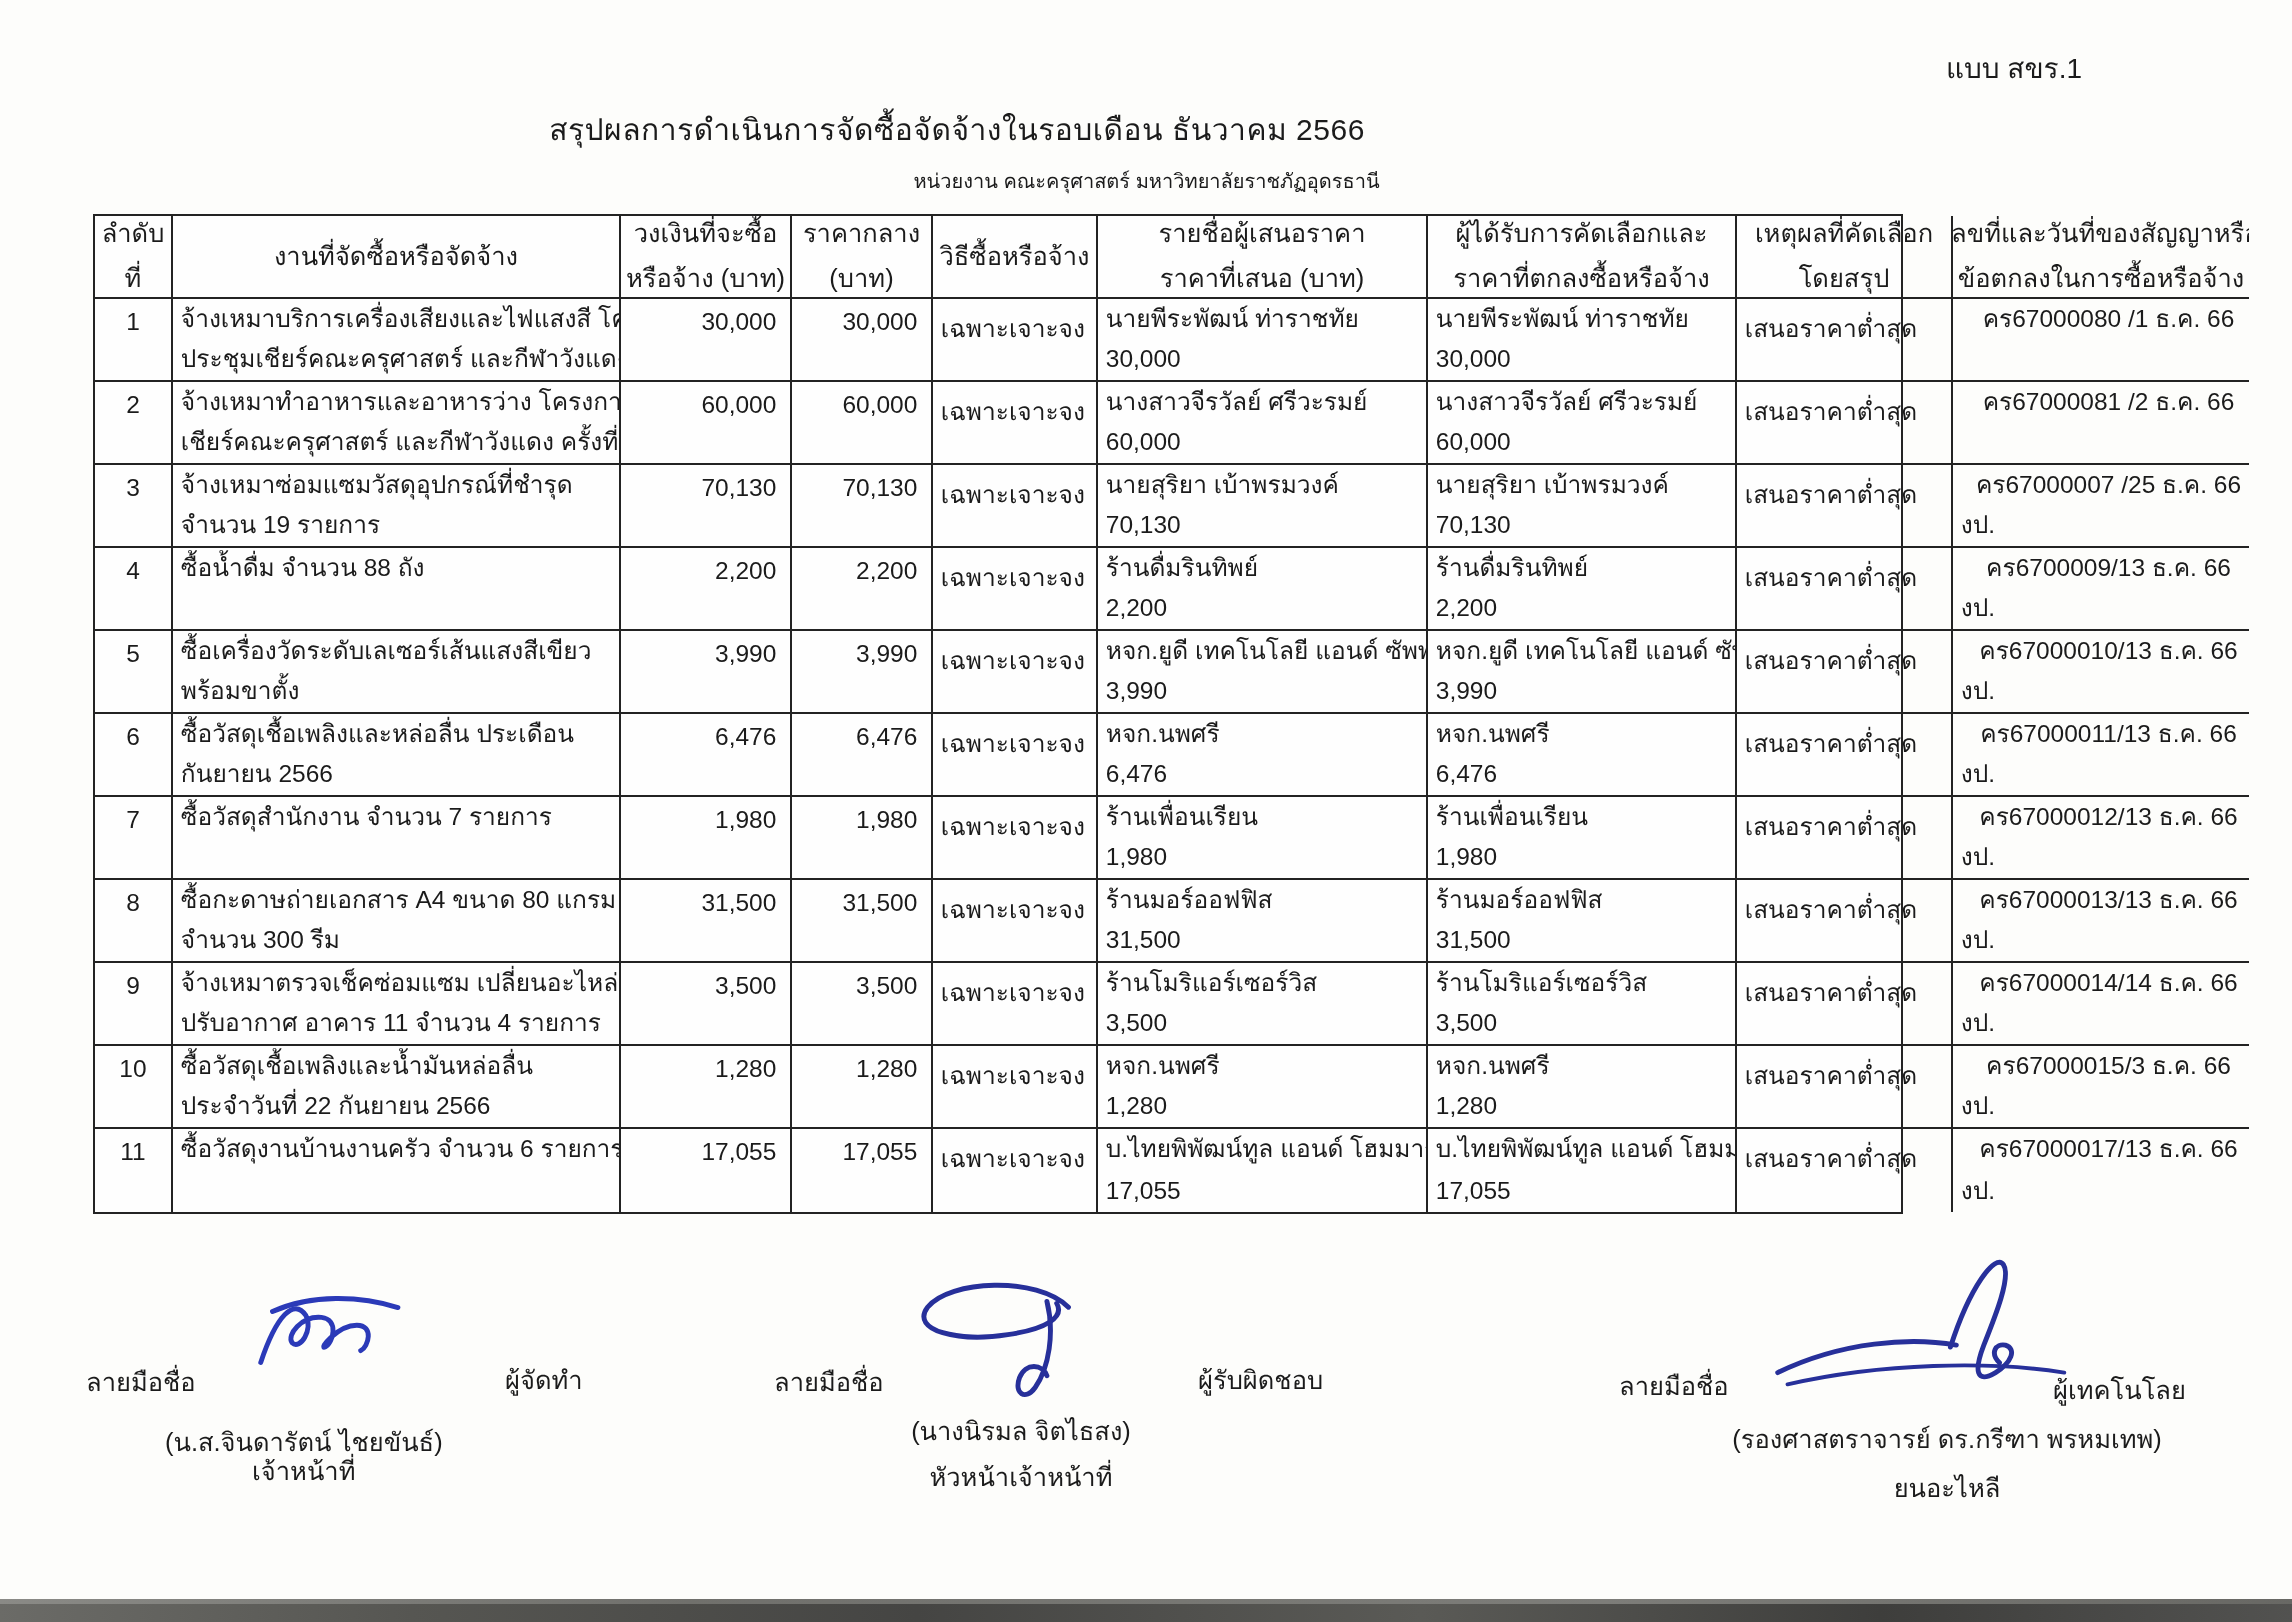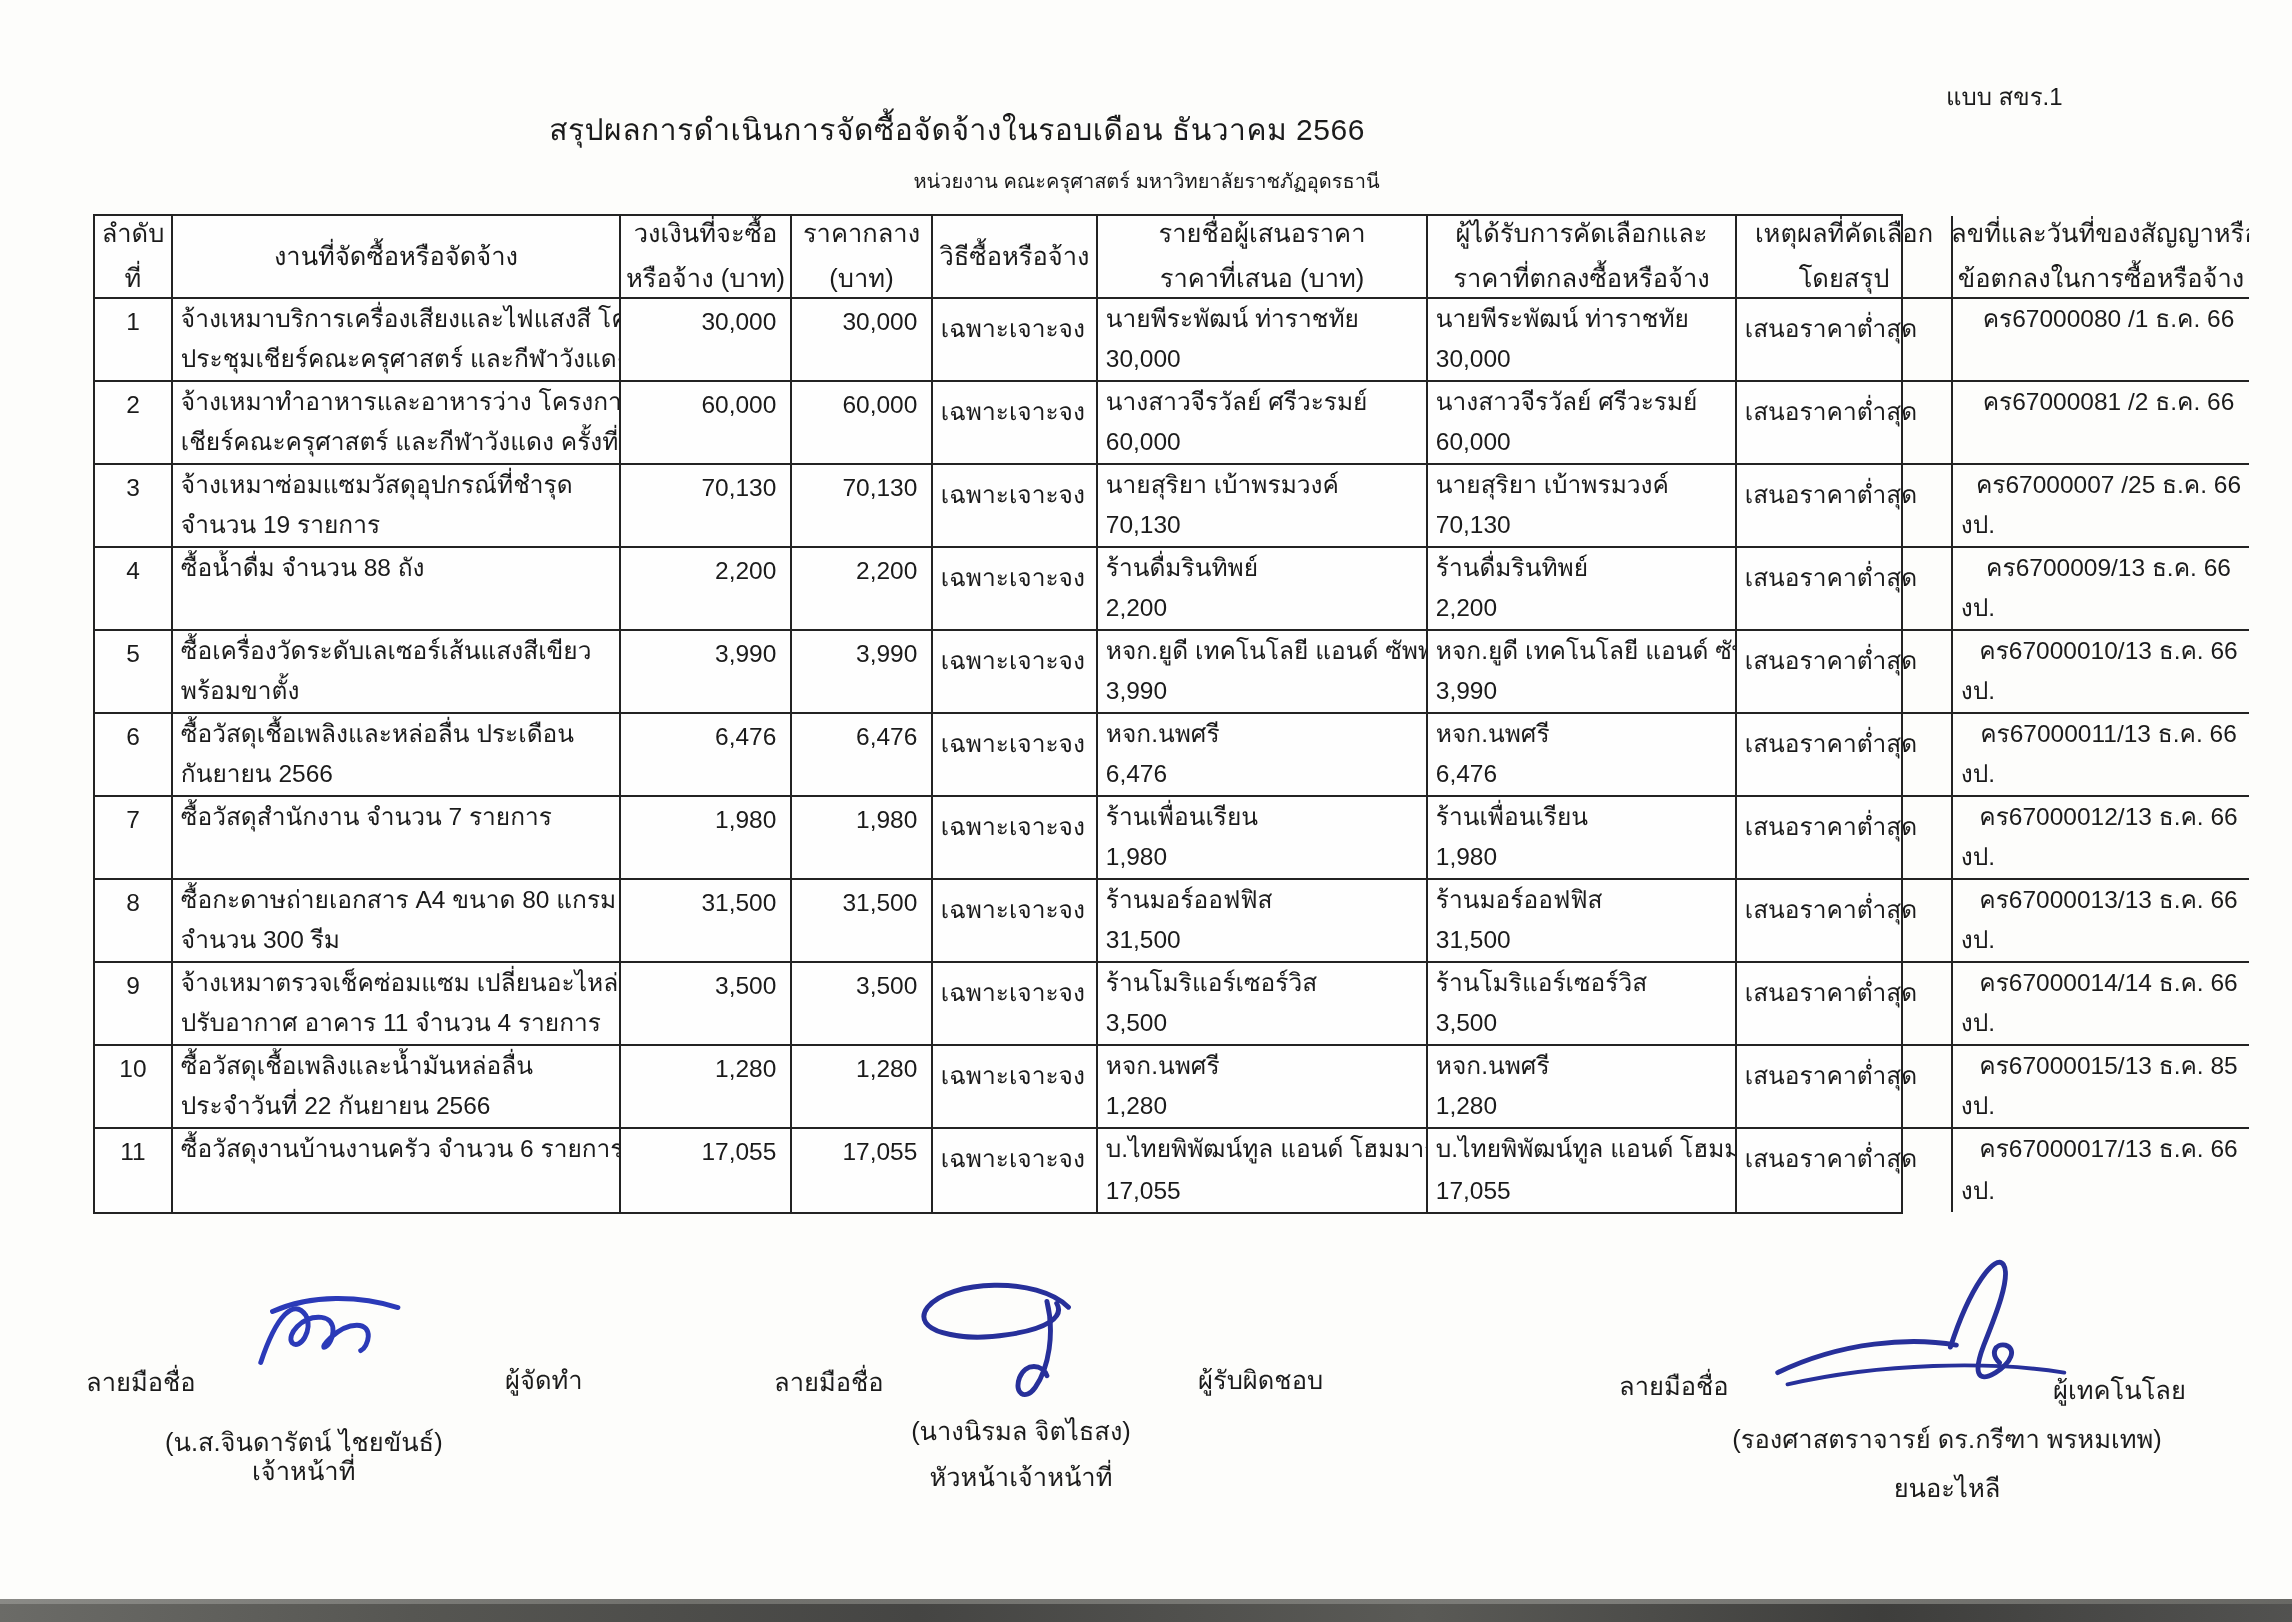--- a/index.html
+++ b/index.html
@@ -4,21 +4,21 @@
 <style>
   html,body{margin:0;padding:0;}
   body{
     width:2293px;height:1622px;position:relative;overflow:hidden;
     background:#fdfdfb;color:#1b1b1b;
     font-family:"Liberation Sans",sans-serif;
   }
   .abs{position:absolute;}
   .doc-title{left:0;top:106px;width:1914px;text-align:center;font-size:30px;letter-spacing:0.5px;}
   .doc-subtitle{left:0;top:165px;width:2293px;text-align:center;font-size:20px;}
-  .form-code{left:1946px;top:77px;font-size:24px;}
+  .form-code{left:1946px;top:46px;font-size:28px;}
   
   .tbl{
     left:93px;top:214px;width:1810px;
     display:grid;
     grid-template-columns:78px 448px 171px 141px 165px 330px 309px 216px 296px;
     grid-auto-rows:83px;
     border:2.9px solid #232323;
     background:#fefefe;
     box-sizing:border-box;
   }
@@ -315,21 +315,21 @@
           <span>เฉพาะเจาะจง</span>
         </div><div class="cell c-party">
           <span class="l1">หจก.นพศรี</span>
           <span class="l2">1,280</span>
         </div><div class="cell c-party">
           <span class="l1">หจก.นพศรี</span>
           <span class="l2">1,280</span>
         </div><div class="cell c-center">
           <span>เสนอราคาต่ำสุด</span>
         </div><div class="cell c-contract">
-          <span class="l1">คร67000015/13 ธ.ค. 85</span>
+          <span class="l1">คร67000015/3 ธ.ค. 66</span>
           <span class="l2">งป.</span>
         </div></div><div class="trow-last" style="display: contents;"><div class="cell c-no">
           <span>11</span>
         </div><div class="cell c-work">
           <span class="l1">ซื้อวัสดุงานบ้านงานครัว จำนวน 6 รายการ</span>
           <span class="l2"></span>
         </div><div class="cell c-num">
           <span>17,055</span>
         </div><div class="cell c-num">
           <span>17,055</span>

